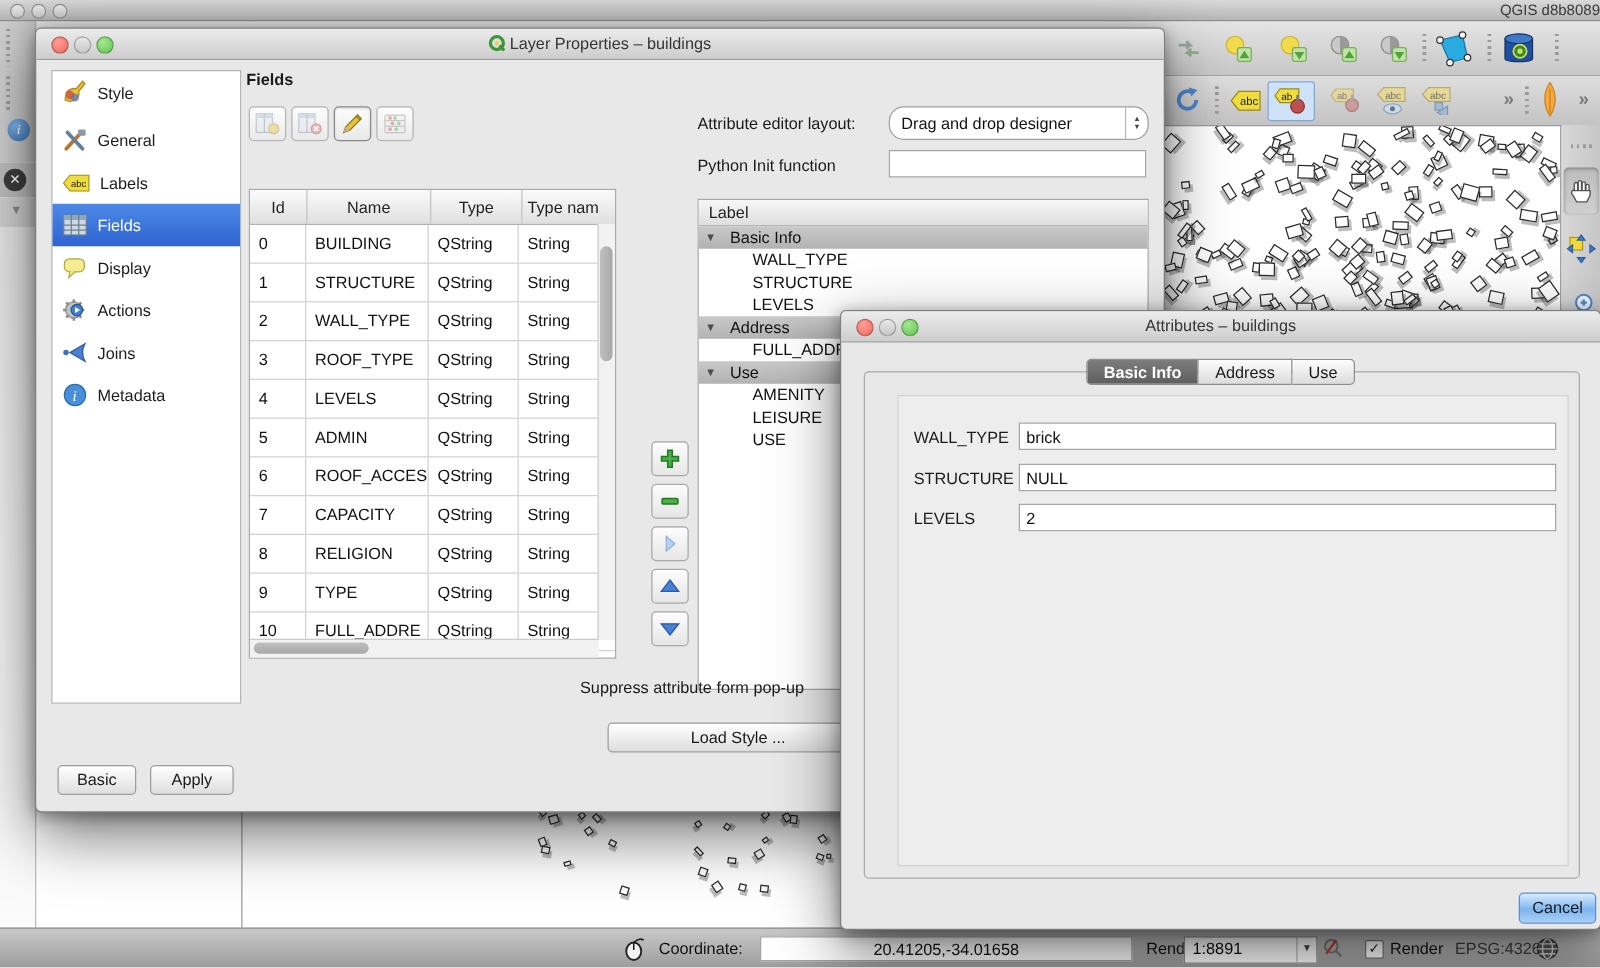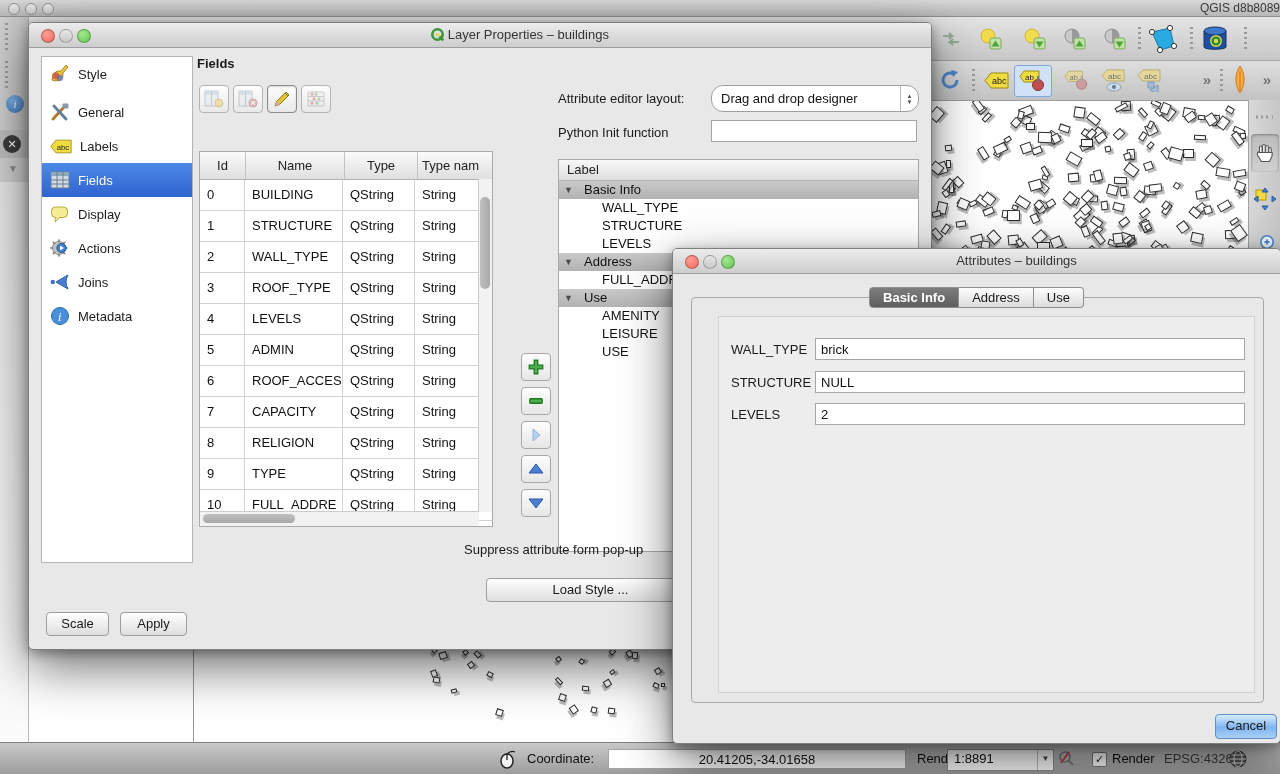--- a/index.html
+++ b/index.html
@@ -34,21 +34,21 @@
   #map-buildings-bottom{left:430px;top:648px;width:242px;height:94px;overflow:hidden;z-index:1;}
 
   
   #right-strip{left:1248px;top:100px;width:32px;height:642px;background:linear-gradient(90deg,#d8d8d8,#c6c6c6);border-left:1px solid #a2a2a2;z-index:1;}
   .rtool{position:absolute;left:2px;width:28px;height:38px;display:flex;align-items:center;justify-content:center;border-radius:4px;}
   .rtool.pressed{background:linear-gradient(#bcbcbc,#d0d0d0);box-shadow:inset 0 1px 3px rgba(0,0,0,.35);}
 
   
   .dialog{position:absolute;background:#e8e8e8;border:1px solid #7e7e7e;border-radius:5px;box-shadow:0 18px 50px rgba(0,0,0,.55),0 3px 12px rgba(0,0,0,.35);overflow:hidden;}
   .titlebar{position:absolute;left:0;top:0;right:0;height:24px;background:linear-gradient(#ececec,#cdcdcd);border-bottom:1px solid #9e9e9e;}
-  .titlebar .ttl{width:100%;text-align:center;font-size:13px;line-height:24px;color:#353535;margin-left:40px;}
+  .titlebar .ttl{width:100%;text-align:center;font-size:13px;line-height:24px;color:#353535;}
   .tl{position:absolute;top:6px;width:12px;height:12px;border-radius:50%;border:1px solid rgba(0,0,0,.25);}
   .tl.red{background:radial-gradient(circle at 35% 30%,#ff9d95,#ed6a5e);}
   .tl.gray{background:linear-gradient(#e8e8e8,#c8c8c8);}
   .tl.green{background:radial-gradient(circle at 35% 30%,#a5e88f,#61c554);}
 
   
   #lp{left:28px;top:22px;width:902px;height:626px;z-index:10;}
   #lp-sidebar{left:12px;top:33px;width:150px;height:505px;background:#fff;border:1px solid #b5b5b5;}
   .side-item{position:relative;height:34px;display:flex;align-items:center;gap:8px;padding-left:8px;font-size:13px;color:#1c1c1c;}
   .side-item.sel{background:linear-gradient(#4d89e8,#2f63cf);color:#fff;}
@@ -749,21 +749,21 @@
           <div class="treerow group"><span class="disclosure">▼</span><span>Use</span></div>
           <div class="treerow item"><span>AMENITY</span></div>
           <div class="treerow item"><span>LEISURE</span></div>
           <div class="treerow item"><span>USE</span></div>
         </div>
     </div>
 
     <div class="ab form-label" style="left:435px;top:519px">Suppress attribute form pop-up</div>
 
     <div class="mac-btn" style="left:457px;top:555px;width:207px">Load Style ...</div>
-    <div class="mac-btn" style="left:17px;top:589px;width:61px">Scale</div>
+    <div class="mac-btn" style="left:17px;top:589px;width:61px">Basic</div>
     <div class="mac-btn" style="left:91px;top:589px;width:65px">Apply</div>
   </div>
 
   <div id="attr" class="dialog">
     <div class="titlebar">
       <span class="tl red" style="left:12px"></span>
       <span class="tl gray" style="left:30px"></span>
       <span class="tl green" style="left:48px"></span>
       <div class="ttl">Attributes – buildings</div>
     </div>

